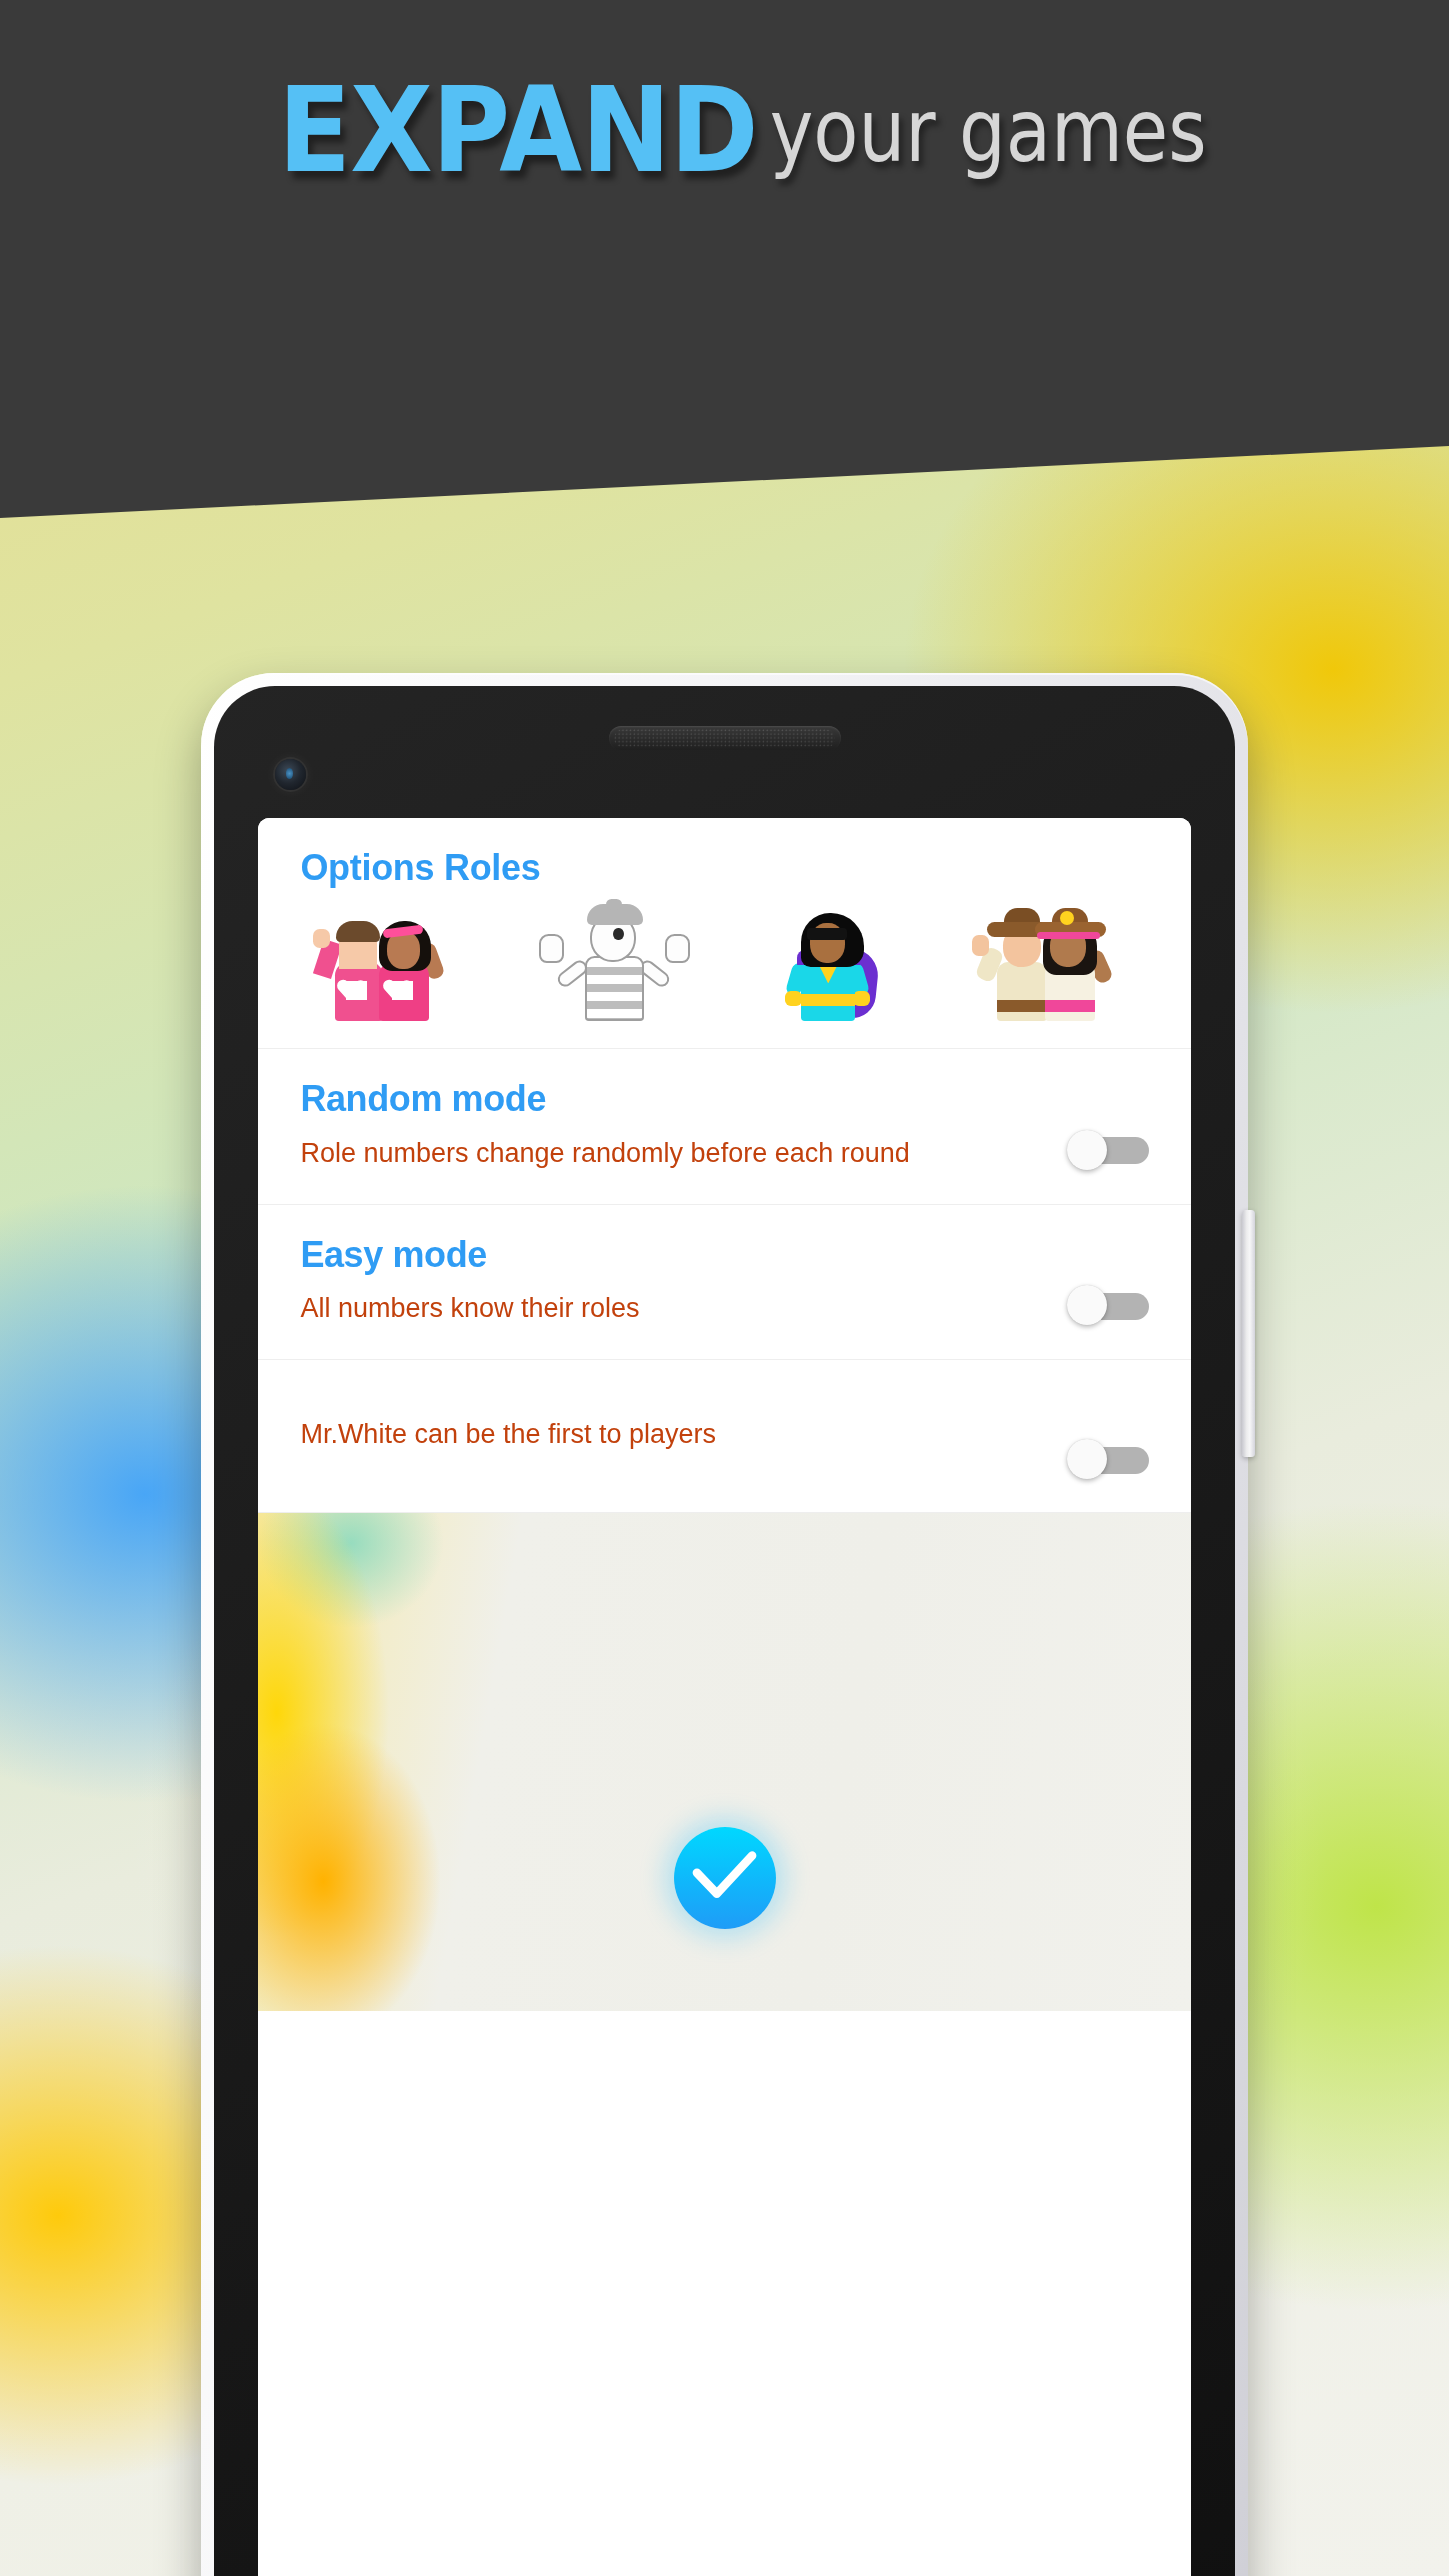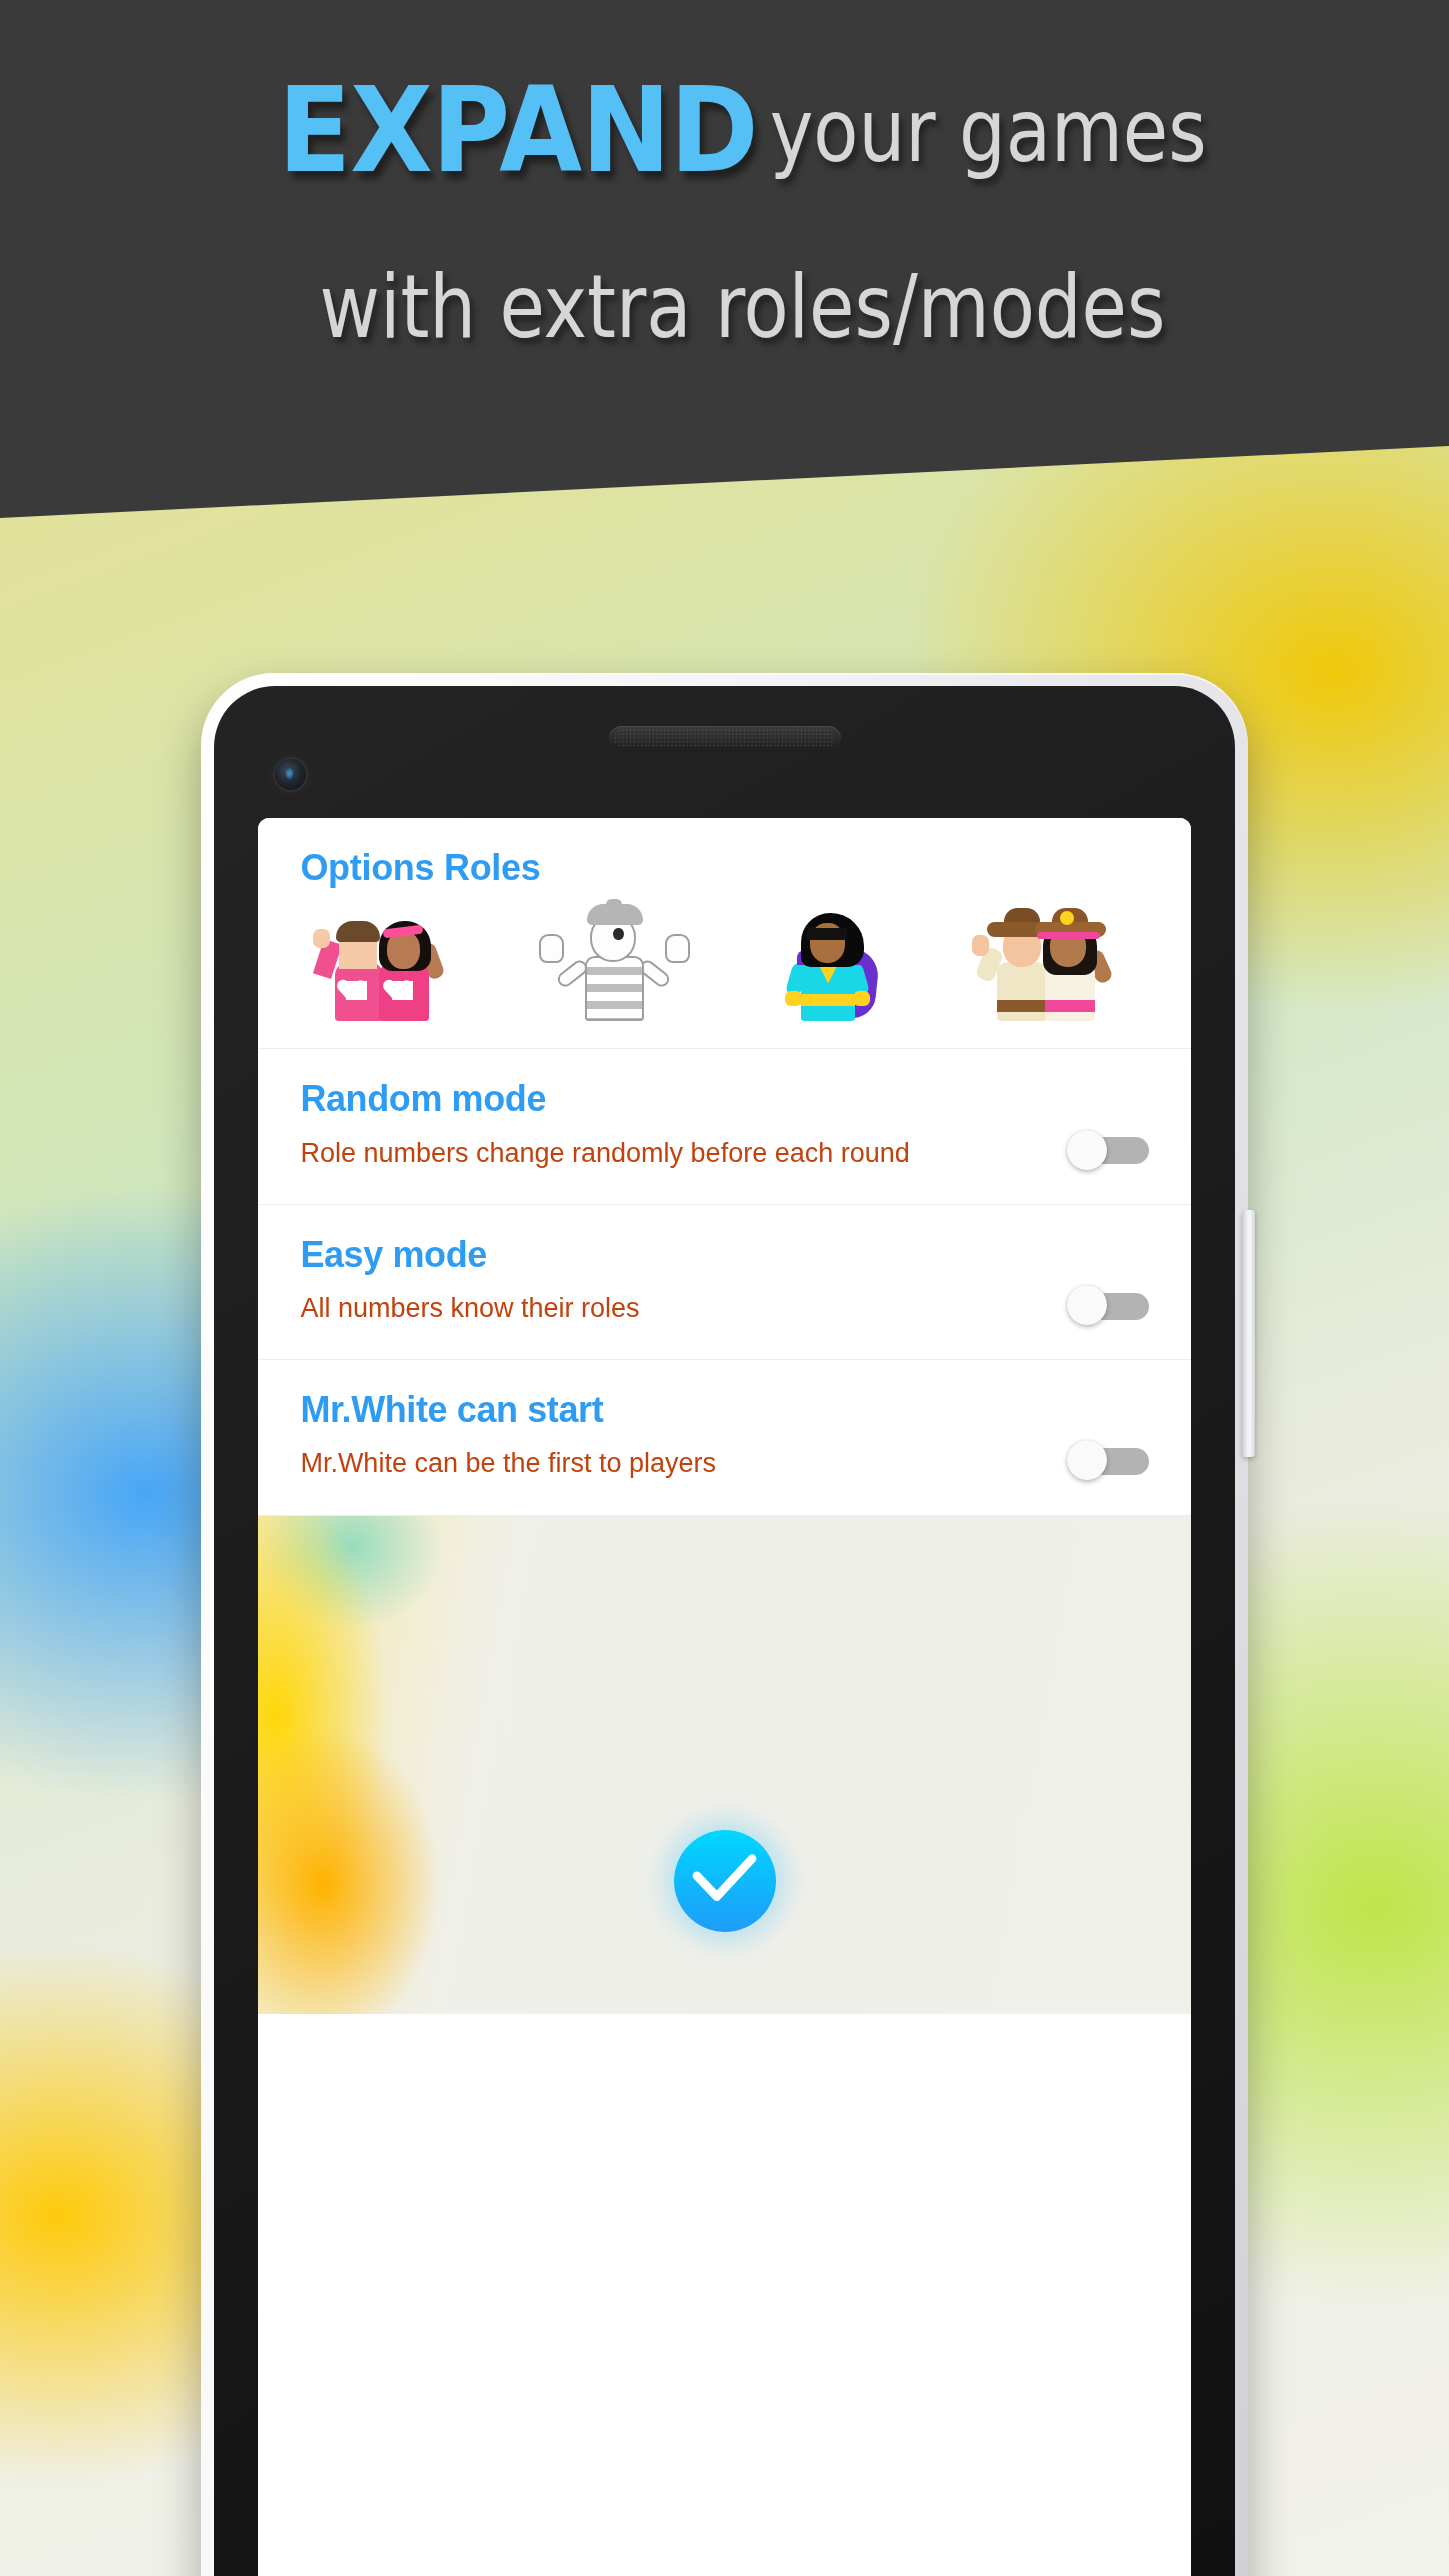--- a/index.html
+++ b/index.html
@@ -365,23 +365,20 @@
 
 <div id="stage">
 
   <div class="bg-gradient"></div>
   <div class="bg-wash"></div>
 
   <div class="header-banner"></div>
 
   <div class="headline headline-l1">
     <span class="word-expand">EXPAND</span><span class="word-rest">your games</span>
-  </div>
-  <div class="headline headline-l2">
-    <span class="line2-text">with extra roles/modes</span>
   </div>
 
   <div class="phone">
     <div class="phone-frame"></div>
     <div class="phone-power-btn"></div>
     <div class="phone-body">
       <div class="earpiece">
         <div class="earpiece-mesh"></div>
       </div>
       <div class="front-camera"></div>
@@ -477,21 +474,20 @@
               <div class="setting-desc">All numbers know their roles</div>
             </div>
             <div class="toggle">
               <div class="toggle-track"></div>
               <div class="toggle-thumb"></div>
             </div>
           </div>
 
           <div class="setting-row">
             <div class="setting-text">
-              <div class="setting-title">Mr.White can start</div>
               <div class="setting-desc">Mr.White can be the first to players</div>
             </div>
             <div class="toggle">
               <div class="toggle-track"></div>
               <div class="toggle-thumb"></div>
             </div>
           </div>
 
           <div class="app-blur-area">
             <div class="fab-check">

